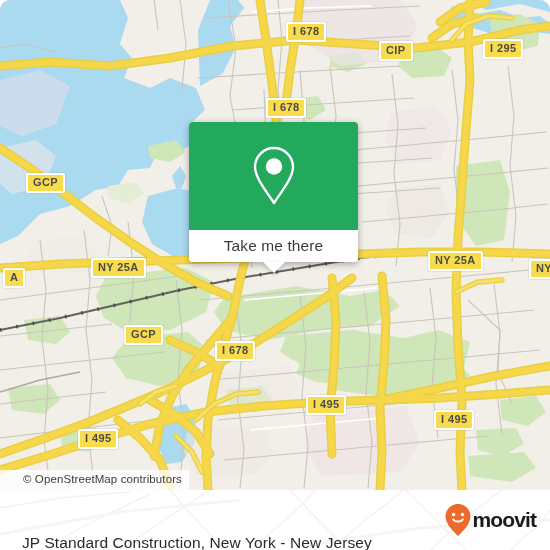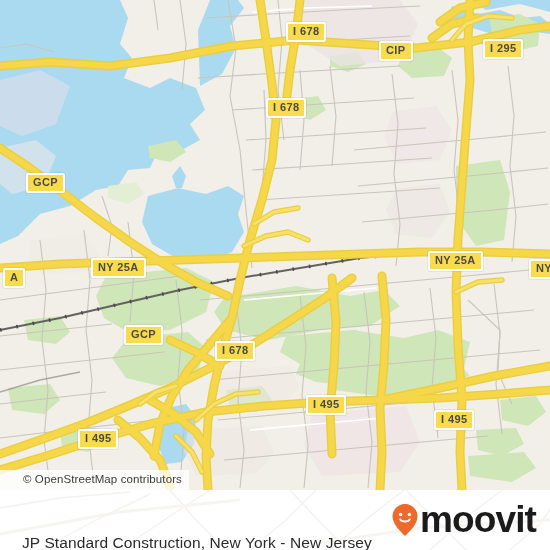--- a/index.html
+++ b/index.html
@@ -12,20 +12,21 @@
     height: 550px;
     font-family: "Liberation Sans", sans-serif;
     overflow: hidden;
   }
   #app {
     position: relative;
     width: 550px;
     height: 550px;
     overflow: hidden;
     background: #ffffff;
+    border-radius: 10px;
   }
 
   
   #map-area {
     position: absolute;
     left: 0; top: 0;
     width: 550px; height: 490px;
     overflow: hidden;
     background: #f2efe9;
   }
@@ -120,21 +121,21 @@
     letter-spacing: .1px;
     white-space: nowrap;
     margin-top: 46px;
   }
   #brand {
     display: flex;
     align-items: center;
     gap: 1px;
   }
   #brand-word {
-    font-size: 37px;
+    font-size: 21px;
     font-weight: bold;
     color: #1b1b1b;
     letter-spacing: -0.9px;
     line-height: 30px;
   }
 </style>
 </head>
 <body>
 
 <div id="app">
@@ -382,20 +383,33 @@
         <div style="position: absolute; left: 124px; top: 325px; background: rgb(249, 220, 77); color: rgb(74, 74, 74); border: 2px solid rgb(255, 255, 255); border-radius: 2px; font-family: &quot;Liberation Sans&quot;, sans-serif; font-size: 11px; font-weight: bold; letter-spacing: 0.4px; line-height: 13px; padding: 1px 5px 2px; white-space: nowrap; box-shadow: rgba(0, 0, 0, 0.05) 0px 0px 0px 1px;">GCP</div>
         <div style="position: absolute; left: 215px; top: 341px; background: rgb(249, 220, 77); color: rgb(74, 74, 74); border: 2px solid rgb(255, 255, 255); border-radius: 2px; font-family: &quot;Liberation Sans&quot;, sans-serif; font-size: 11px; font-weight: bold; letter-spacing: 0.4px; line-height: 13px; padding: 1px 5px 2px; white-space: nowrap; box-shadow: rgba(0, 0, 0, 0.05) 0px 0px 0px 1px;">I 678</div>
         <div style="position: absolute; left: 306px; top: 395px; background: rgb(249, 220, 77); color: rgb(74, 74, 74); border: 2px solid rgb(255, 255, 255); border-radius: 2px; font-family: &quot;Liberation Sans&quot;, sans-serif; font-size: 11px; font-weight: bold; letter-spacing: 0.4px; line-height: 13px; padding: 1px 5px 2px; white-space: nowrap; box-shadow: rgba(0, 0, 0, 0.05) 0px 0px 0px 1px;">I 495</div>
         <div style="position: absolute; left: 434px; top: 410px; background: rgb(249, 220, 77); color: rgb(74, 74, 74); border: 2px solid rgb(255, 255, 255); border-radius: 2px; font-family: &quot;Liberation Sans&quot;, sans-serif; font-size: 11px; font-weight: bold; letter-spacing: 0.4px; line-height: 13px; padding: 1px 5px 2px; white-space: nowrap; box-shadow: rgba(0, 0, 0, 0.05) 0px 0px 0px 1px;">I 495</div>
         <div style="position: absolute; left: 78px; top: 429px; background: rgb(249, 220, 77); color: rgb(74, 74, 74); border: 2px solid rgb(255, 255, 255); border-radius: 2px; font-family: &quot;Liberation Sans&quot;, sans-serif; font-size: 11px; font-weight: bold; letter-spacing: 0.4px; line-height: 13px; padding: 1px 5px 2px; white-space: nowrap; box-shadow: rgba(0, 0, 0, 0.05) 0px 0px 0px 1px;">I 495</div>
       </div>
 
     <div id="attribution">© OpenStreetMap contributors</div>
   </div>
 
+  <div id="popup-card">
+    <div id="popup-green">
+      <svg width="52" height="62" viewBox="0 0 52 62">
+        <path d="M26,3 C15.5,3 7,11.5 7,22 C7,33 19,47 26,58
+                 C33,47 45,33 45,22 C45,11.5 36.5,3 26,3 Z" fill="none" stroke="#ffffff" stroke-width="2.4" stroke-linejoin="round"></path>
+        <circle cx="26" cy="21.5" r="8.2" fill="#ffffff"></circle>
+      </svg>
+    </div>
+    <div id="popup-white">
+      <span id="popup-label">Take me there</span>
+      <div id="popup-tail"></div>
+    </div>
+  </div>
 
   <div id="footer">
     <svg id="footer-watermark" width="550" height="60" viewBox="0 0 550 60">
       <g stroke="#d8d5d0" fill="none" stroke-width="1.4">
         <path d="M0,18 L60,8 L130,2"></path>
         <path d="M40,60 L96,30 L150,4"></path>
         <path d="M120,60 L170,26 L210,0"></path>
         <path d="M250,60 L286,30 L316,0"></path>
         <path d="M330,60 L368,28 L404,0"></path>
         <path d="M430,60 L468,26 L502,0"></path>

